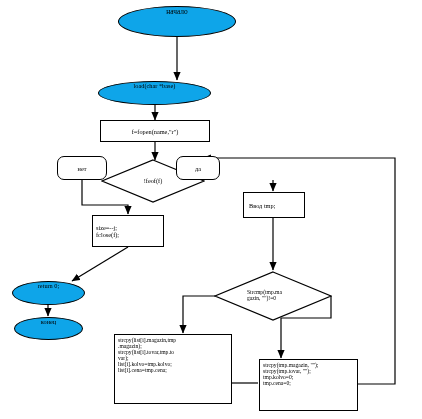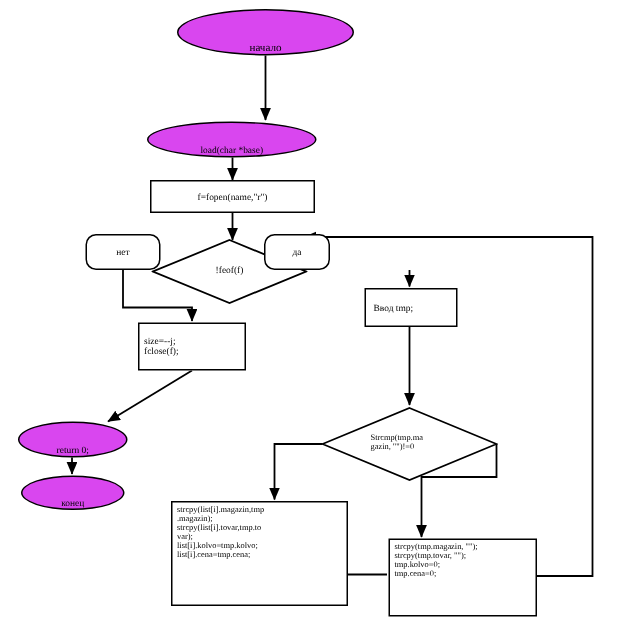--- a/index.html
+++ b/index.html
@@ -9,23 +9,23 @@
     background:#ffffff;
     font-family:"Liberation Serif", serif;
     overflow:hidden;
   }
   .node{position:absolute;box-sizing:border-box;color:#000;}
 
   
   .ellipse{
     border:1.3px solid #000;
     border-radius:50%;
-    display:flex;align-items:flex-end;justify-content:center;
+    display:flex;align-items:flex-start;justify-content:center;
     text-align:center;
-    background:#d946ef;
+    background:#0ea5e9;
   }
   
   .rect{
     border:1.3px solid #000;
     background:#fff;
     display:flex;align-items:center;
   }
   .rect.center{justify-content:center;text-align:center;}
   .rect.code{
     align-items:flex-start;

